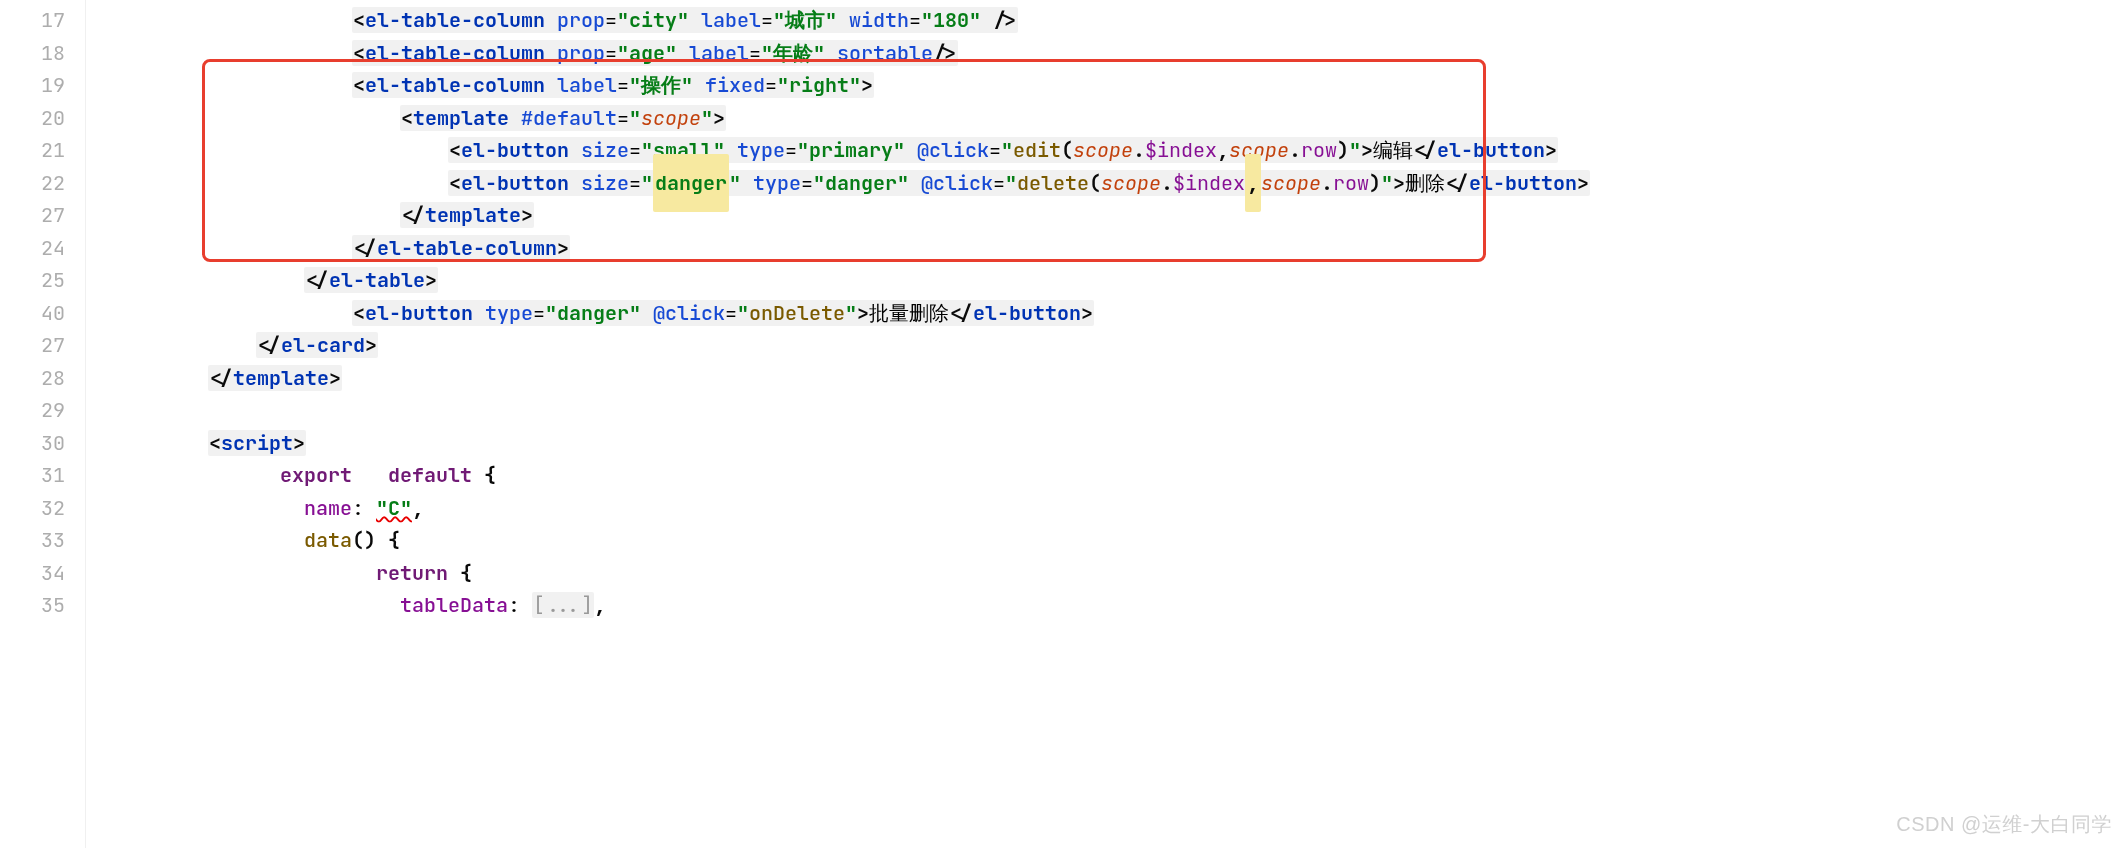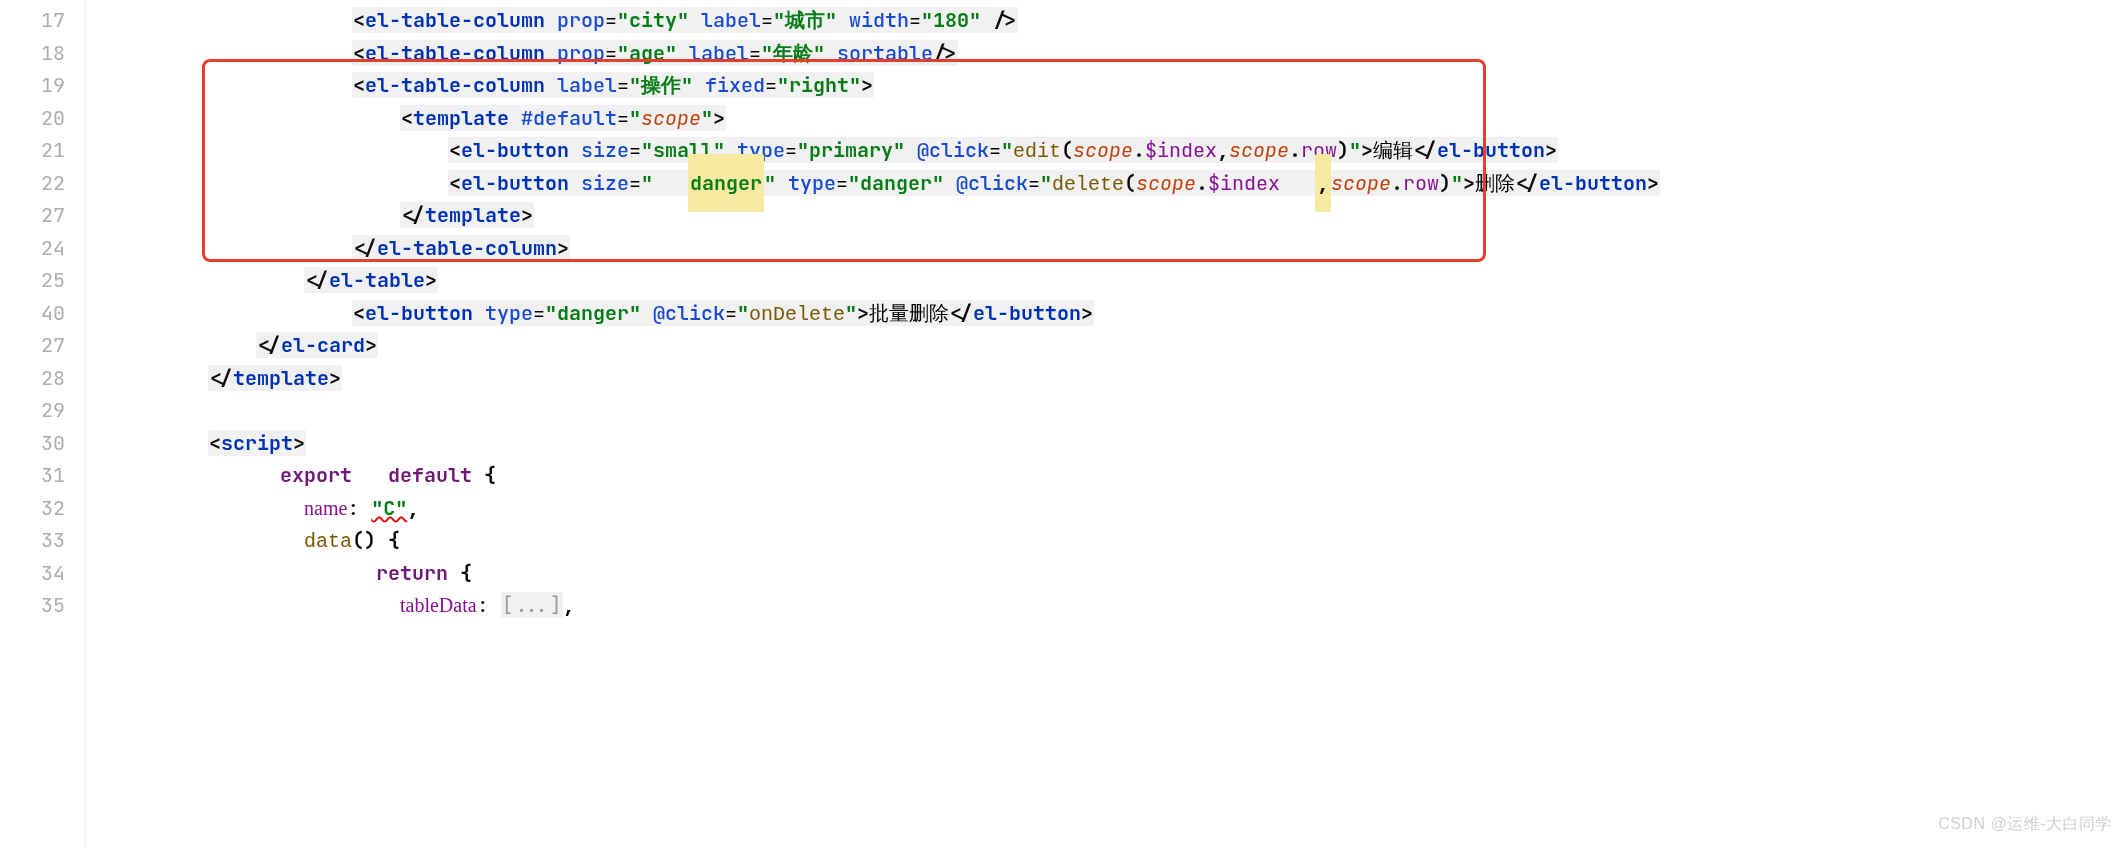--- a/index.html
+++ b/index.html
@@ -31,35 +31,35 @@
   .gutter div { height: 32.5px; }
   .code-area {
     flex: 1;
     position: relative;
     padding-left: 26px;
     padding-top: 4px;
     white-space: pre;
   }
   .line { height: 32.5px; display:block; }
   .hl-bg { background: #f1f1f1; padding: 0 1px; border-radius:2px; }
-  .hl-yellow { background: #f7e9a0; padding: 16px 2px; border-radius:2px;margin-left:35px; }
+  .hl-yellow { background: #f7e9a0; padding: 16px 2px; border-radius:2px; }
   .tag   { color: #0033b3; font-weight:600; }
   .punct { color: #0a0a0a; font-weight:600; }
   .attr  { color: #174ad4; font-weight:500; }
   .str   { color: #067d17; font-weight:600; }
-  .fn    { color: #7a5a00; font-weight:500;font-family:Liberation Mono, monospace; }
+  .fn    { color: #7a5a00; font-weight:500; }
   .var   { color: #c2410c; font-style: italic; }
   .prop  { color: #871094; }
   .kw    { color: #701a75; font-weight:600;margin-left:24px; }
-  .keyjs { color: #871094; font-weight:500;font-family:Liberation Serif, serif; }
+  .keyjs { color: #871094; font-weight:500; }
   .wavy  { text-decoration: wavy underline #e80000; }
   .fold  { color:#999; }
   .watermark {
     position:absolute; right:12px; bottom:8px;
-    font-family: Arial, sans-serif; font-size:16px; color:#d0d0d0;
+    font-family: Arial, sans-serif; font-size:20px; color:#d0d0d0;
     letter-spacing:0.5px;
   }
   .red-box {
     position:absolute;
     border: 3px solid #e83e2e;
     border-radius: 8px;
     pointer-events:none;
   }
 </style>
 </head>

